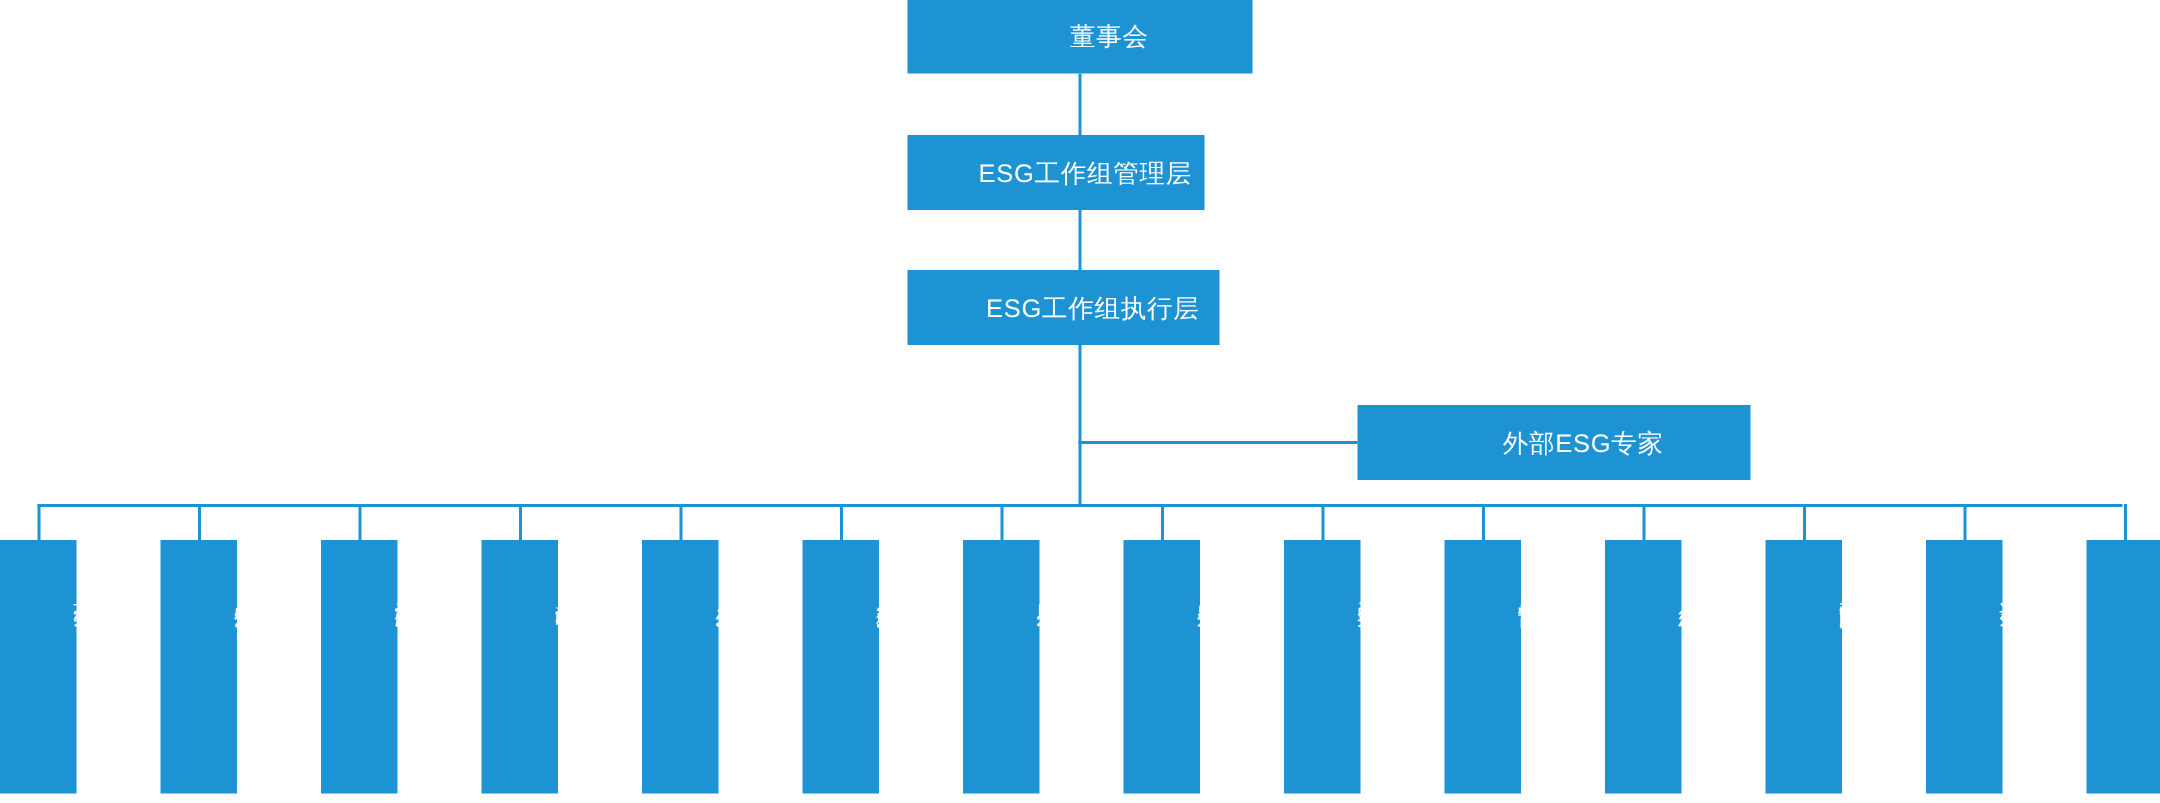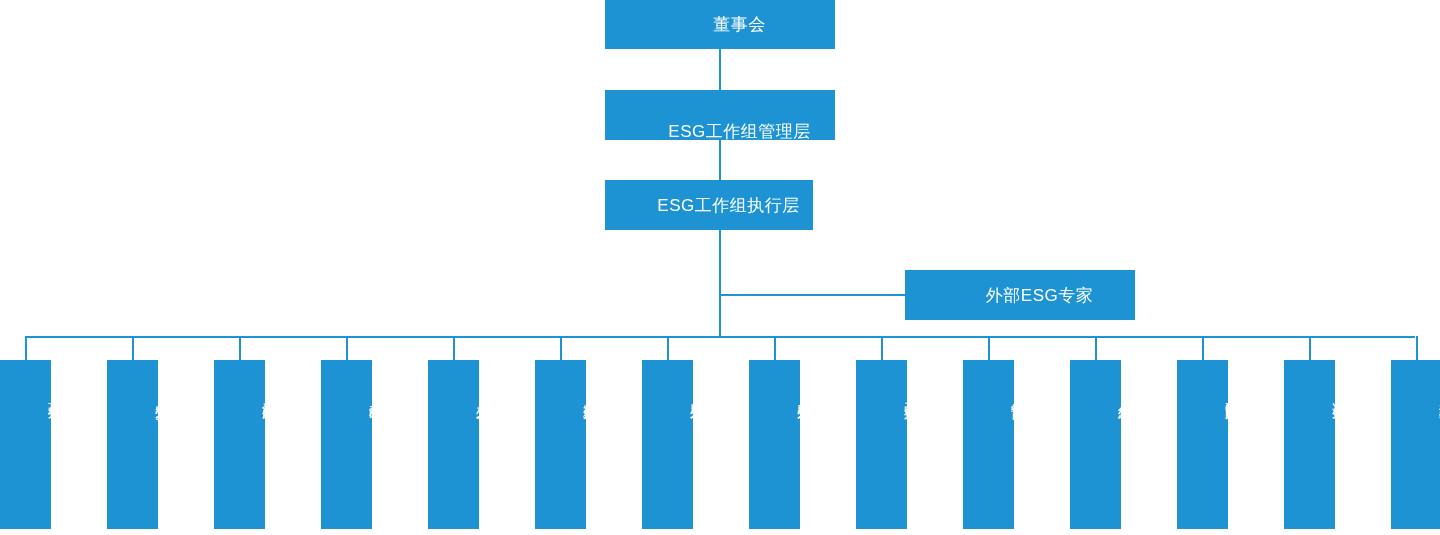--- a/index.html
+++ b/index.html
@@ -63,35 +63,35 @@
 <body>
 
 <div id="chart">
 
   <div class="node node-top level-0" style="left:605px; top:0px; width:230px; height:49px;">
     <span>董事会</span>
   </div>
 
   <div class="conn conn-v" style="left:719px; top:49px; height:41px;"></div>
 
-  <div class="node node-top level-1" style="left:605px; top:90px; width:230px; height:50px;align-items:flex-end;">
+  <div class="node node-top level-1" style="left:605px; top:90px; width:198px; height:50px;">
     <span>ESG工作组管理层</span>
   </div>
 
   <div class="conn conn-v" style="left:719px; top:140px; height:40px;"></div>
 
   <div class="node node-top level-2" style="left:605px; top:180px; width:208px; height:50px;">
     <span>ESG工作组执行层</span>
   </div>
 
   <div class="conn conn-v" style="left:719px; top:230px; height:106px;"></div>
 
   <div class="conn conn-h" style="left:719px; top:294px; width:186px;"></div>
 
-  <div class="node node-top node-advisor" style="left:905px; top:270px; width:230px; height:50px;">
+  <div class="node node-top node-advisor" style="left:905px; top:270px; width:262px; height:50px;">
     <span>外部ESG专家</span>
   </div>
 
   <div class="conn conn-h" style="left:25px; top:336px; width:1390px;"></div>
 
   <div id="departments-layer">
       <div class="conn conn-v" style="left: 24.5px; top: 336px; height: 24px;"></div>
       <div class="node node-leaf" style="left: 0px; top: 360px; width: 51px; height: 169px;"><span class="vtext">环保处</span></div>
       <div class="conn conn-v" style="left: 131.5px; top: 336px; height: 24px;"></div>
       <div class="node node-leaf" style="left: 107px; top: 360px; width: 51px; height: 169px;"><span class="vtext">安全处</span></div>

